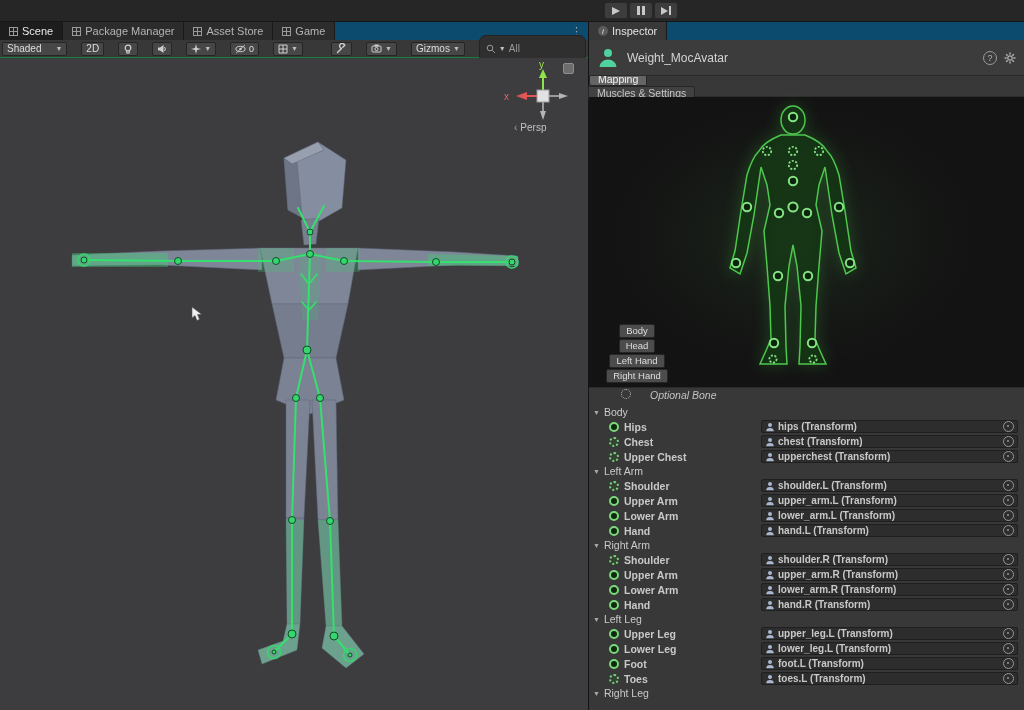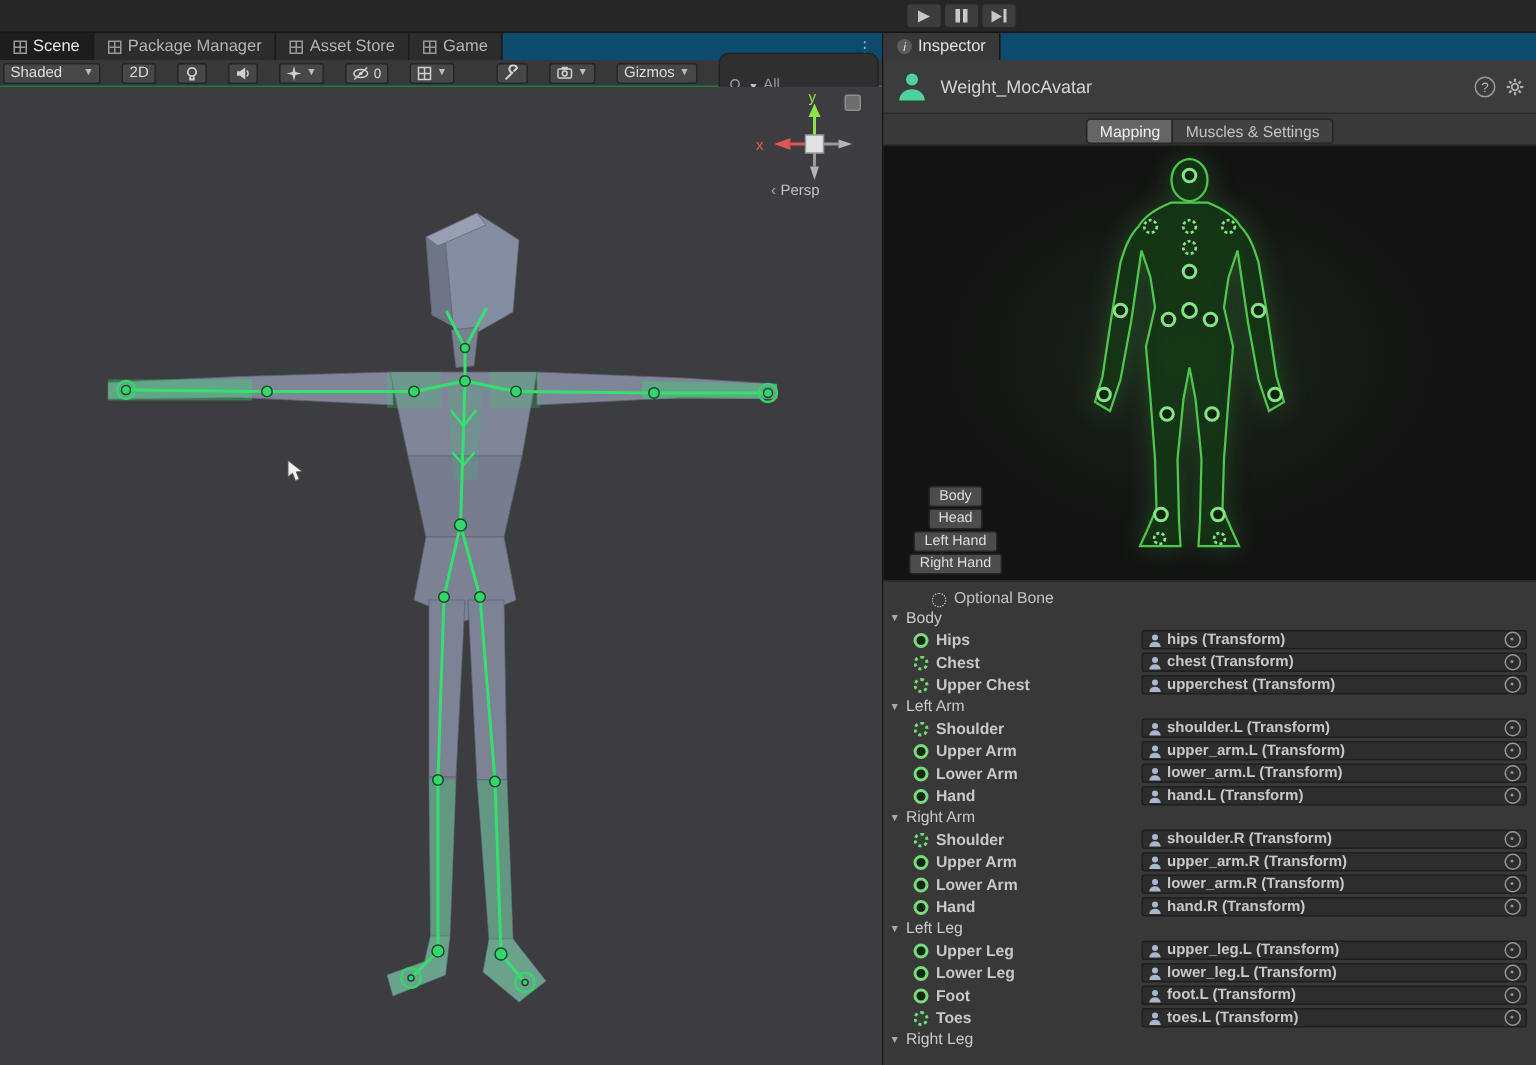--- a/index.html
+++ b/index.html
@@ -29,52 +29,52 @@
   .kebab{margin-left:auto;align-self:center;padding:0 6px;color:#ababab;font-size:11px;cursor:pointer;}
   .info-ic{width:10px;height:10px;border-radius:50%;background:#5c5c5c;color:#e0e0e0;font-size:8px;display:flex;align-items:center;justify-content:center;flex:none;}
   .info-ic::after{content:"i";font-style:italic;}
   
   .scene-toolbar{position:relative;height:18px;background:#383838;border-bottom:1px solid #15803d;display:flex;align-items:center;gap:14px;padding:0 2px;box-sizing:border-box;}
   .tb-btn{height:14px;display:flex;align-items:center;gap:3px;background:#474747;border:1px solid #252525;border-radius:2px;padding:0 4px;font-size:10px;color:#ddd;box-sizing:border-box;cursor:pointer;white-space:nowrap;}
   .tb-shaded{width:92px;justify-content:space-between;}
   .caret{font-size:7px;color:#bdbdbd;line-height:1;}
   .spacer{flex:1;}
   .tb-count{font-size:9px;color:#ddd;}
-  .search-box{width:152px;height:28px;background:#2f2f2f;border:1px solid #232323;border-radius:7px;display:flex;align-items:flex-end;gap:3px;padding:0 6px;color:#9a9a9a;font-size:10px;box-sizing:border-box;cursor:text;}
+  .search-box{width:152px;height:28px;background:#2f2f2f;border:1px solid #232323;border-radius:7px;display:flex;align-items:center;gap:3px;padding:0 6px;color:#9a9a9a;font-size:10px;box-sizing:border-box;cursor:text;}
   .tbic{flex:none;display:block;}
   
   .scene-view{position:relative;height:652px;background:#3d3d40;overflow:hidden;cursor:default;}
   .character{position:absolute;left:0;top:0;}
   .gizmo{position:absolute;left:496px;top:0;}
   .persp{position:absolute;left:514px;top:64px;color:#c2c2c2;font-size:10px;display:flex;gap:3px;align-items:center;cursor:pointer;}
   .persp-ic{color:#a8a8a8;font-size:10px;}
   .persp-ic::after{content:"‹";}
   .gizmo-lock{position:absolute;left:563px;top:5px;width:9px;height:9px;background:#6d6d6d;border:1px solid #8e8e8e;border-radius:2px;cursor:pointer;}
   .cursor-hand{position:absolute;left:190px;top:248px;}
   
   .insp-header{position:relative;height:36px;background:#3c3c3c;border-bottom:1px solid #2a2a2a;display:flex;align-items:center;padding:14px 8px;gap:8px;box-sizing:border-box;}
   .insp-title{font-size:12px;color:#d4d4d4;}
   .hdr-right{margin-left:auto;display:flex;gap:7px;align-items:center;}
   .help-ic{width:12px;height:12px;border:1px solid #9a9a9a;border-radius:50%;color:#b5b5b5;font-size:9px;display:flex;align-items:center;justify-content:center;cursor:pointer;}
   .help-ic::after{content:"?";}
   
-  .mode-tabs{height:21px;background:#383838;display:flex;align-items:flex-end;justify-content:center;border-bottom:1px solid #2d2d2d;box-sizing:border-box;}
+  .mode-tabs{height:21px;background:#383838;display:flex;align-items:flex-start;justify-content:center;border-bottom:1px solid #2d2d2d;box-sizing:border-box;flex-direction:column;}
   .mode-tab{height:15px;padding:0 8px;display:flex;align-items:center;background:#414141;border:1px solid #262626;color:#c4c4c4;font-size:10.5px;cursor:pointer;}
   .mode-tab:first-child{border-radius:3px 0 0 3px;}
   .mode-tab:last-child{border-radius:0 3px 3px 0;margin-left:-1px;}
   .mode-tab.active{background:#656565;color:#f2f2f2;}
   
   .mapping-area{position:relative;height:291px;border-bottom:1px solid #2a2a2a;box-sizing:border-box;
      background:radial-gradient(ellipse 56% 62% at 47% 48%, #1b241b 0%, #131313 72%);}
   .avatar-fig{position:absolute;left:114px;top:4px;filter:drop-shadow(0 0 8px rgba(70,210,70,.28));}
   .part-buttons{position:absolute;left:4px;bottom:4px;width:88px;display:flex;flex-direction:column;align-items:center;gap:1px;}
   .part-btn{height:12px;line-height:12px;padding:0 6px;background:#4c4c4c;border:1px solid #262626;border-radius:2px;font-size:9.5px;color:#dedede;cursor:pointer;white-space:nowrap;}
   
   .bone-list{position:relative;height:322px;overflow:hidden;background:#383838;padding-top:1px;box-sizing:border-box;}
-  .legend-row{height:16px;display:flex;align-items:flex-end;gap:5px;padding-left:32px;color:#c2c2c2;font-size:10.5px;}
+  .legend-row{height:16px;display:flex;align-items:flex-start;gap:19px;padding-left:32px;color:#c2c2c2;font-size:10.5px;font-style:italic;}
   .bone-group-header{height:14px;display:flex;align-items:center;gap:4px;padding-left:4px;color:#cacaca;font-size:10.5px;cursor:pointer;}
   .fold-arrow{font-size:7px;color:#a8a8a8;}
   .bone-row{height:15px;display:flex;align-items:center;padding-left:20px;font-weight:bold;}
   .bone-label{width:152px;display:flex;align-items:center;gap:5px;flex:none;}
   .bone-name{font-size:10.5px;color:#c8c8c8;white-space:nowrap;}
   .dot{width:10px;height:10px;border-radius:50%;box-sizing:border-box;border:2.5px solid #7cd87c;background:#0e2a0e;flex:none;}
   .dot.optional{border-width:2px;border-style:dotted;background:rgba(40,90,40,.25);}
   .dot.legend{border:1.5px dotted #c0c0c0;background:transparent;}
   .obj-field{flex:1;height:13px;margin-right:6px;background:#2d2d2d;border:1px solid #1f1f1f;border-radius:2px;display:flex;align-items:center;gap:3px;padding:0 3px;box-sizing:border-box;cursor:pointer;}
   .mini-av{display:flex;align-items:center;flex:none;}

